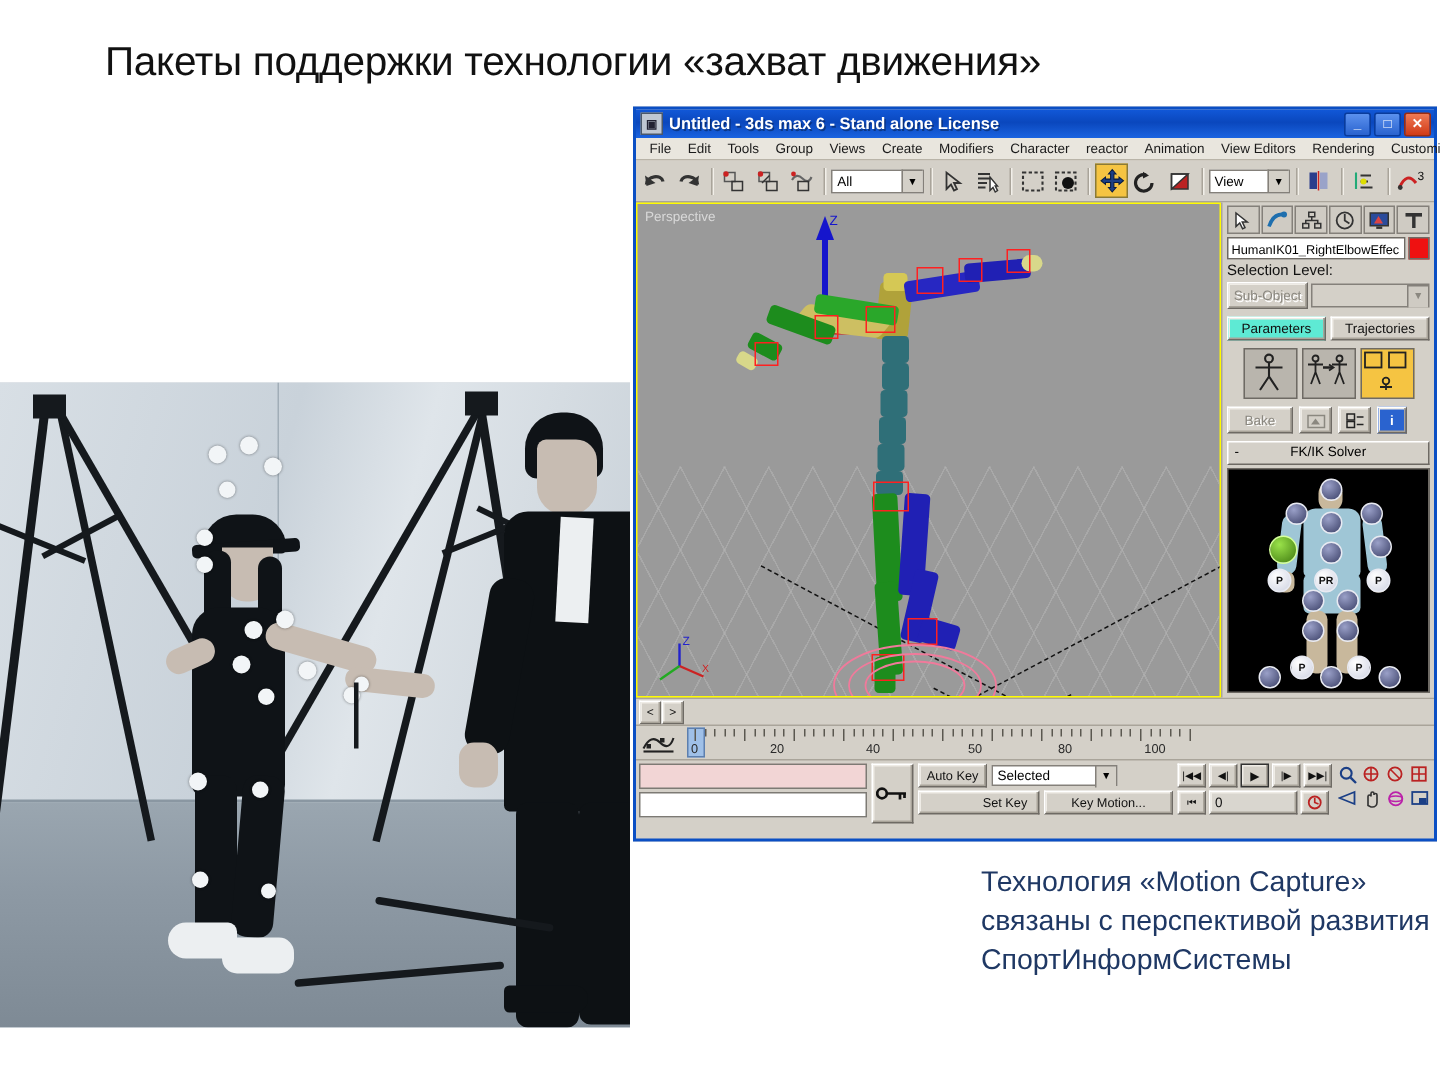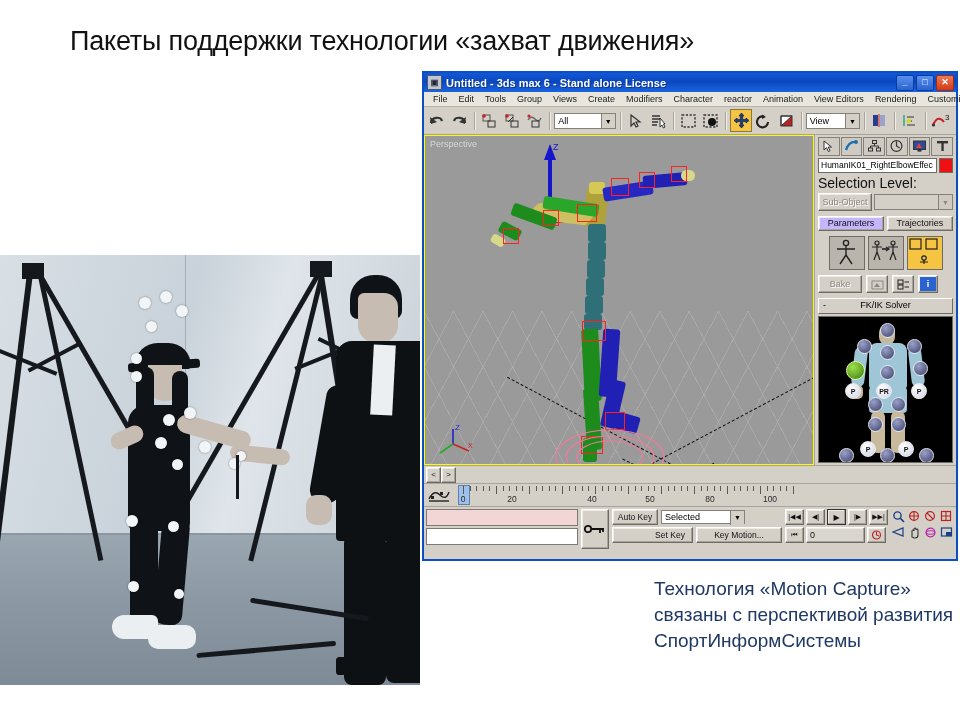--- a/index.html
+++ b/index.html
@@ -98,27 +98,27 @@
   .redbox{position:absolute;border:1px solid #ff2020;}
 
   .cmdpanel{width:142px;background:#d4d0c8;border-left:1px solid #a9a49a;box-sizing:border-box;
     padding:2px 3px;display:flex;flex-direction:column;gap:2px;overflow:hidden;}
   .cp-tabs{display:flex;gap:1px;height:19px;}
   .cp-tab{flex:1 1 auto;border:1px solid #84807a;background:#cfcbc3;display:flex;align-items:center;justify-content:center;}
   .cp-name{display:flex;height:15px;gap:2px;}
   .cp-name input{flex:1 1 auto;font-size:8.5px;border:1px solid #6e6a64;background:#fff;padding:0 2px;
     font-family:"Liberation Sans", sans-serif;box-sizing:border-box;width:100%;}
   .cp-swatch{width:16px;height:15px;background:#ef1111;border:1px solid #6e6a64;box-sizing:border-box;}
-  .cp-lbl{font-size:14px;color:#111;}
+  .cp-lbl{font-size:10px;color:#111;}
   .cp-row{display:flex;gap:2px;align-items:center;}
   .btn3d{background:#d4d0c8;border:1px solid #fff;border-right-color:#6e6a64;border-bottom-color:#6e6a64;
     box-shadow:inset -1px -1px 0 #a9a49a, inset 1px 1px 0 #efece6;
     font-size:9px;color:#111;display:flex;align-items:center;justify-content:center;}
   .btn3d.dis{color:#8b8880;text-shadow:1px 1px 0 #fff;}
-  .btn3d.yel{background:#c4b5fd;}
+  .btn3d.yel{background:#5eead4;}
   .tabs2{display:flex;gap:3px;height:16px;}
   .tabs2 .btn3d{flex:1 1 auto;}
   .icon3{display:flex;gap:3px;justify-content:center;padding:3px 0;}
   .icon3 .ic{width:34px;height:32px;border:1px solid #6e6a64;background:#b9b5ad;}
   .icon3 .ic.on{background:#f5c442;}
   .rollhdr{background:#d4d0c8;border:1px solid #fff;border-right-color:#6e6a64;border-bottom-color:#6e6a64;
     font-size:9px;text-align:center;height:14px;line-height:13px;position:relative;}
   .rollhdr .mi{position:absolute;left:4px;top:0;}
   .ikbox{background:#000;height:148px;border:1px solid #6e6a64;position:relative;overflow:hidden;}
   .joint{position:absolute;width:13px;height:13px;border-radius:50%;
@@ -608,22 +608,22 @@
       <svg width="22" height="14" viewBox="0 0 22 14">
           <path d="M1 11 Q6 1 12 7 T21 4" stroke="#222" stroke-width="1.4" fill="none"></path>
           <path d="M1 13 H21" stroke="#222" stroke-width="1.4"></path>
           <rect x="3" y="8" width="3" height="3" fill="#222"></rect>
           <rect x="12" y="4" width="3" height="3" fill="#222"></rect>
         </svg>
     </div>
     <div class="ruler">
       <div class="playhead" style="left:0px;"></div>
       <div class="tlabel" style="left:5px;">0</div>
-      <div class="tlabel" style="left:54px;">20</div>
-      <div class="tlabel" style="left:134px;text-align:center;">40</div>
+      <div class="tlabel" style="left:60px;">20</div>
+      <div class="tlabel" style="left:124px;text-align:center;">40</div>
       <div class="tlabel" style="left:192px;">50</div>
       <div class="tlabel" style="left:252px;">80</div>
       <div class="tlabel" style="left:312px;">100</div>
       <div id="ticks">
           <div class="tick" style="left: 5px; height: 8px;"></div>
           <div class="tick" style="left: 11.6px; height: 5px;"></div>
           <div class="tick" style="left: 18.2px; height: 5px;"></div>
           <div class="tick" style="left: 24.8px; height: 5px;"></div>
           <div class="tick" style="left: 31.4px; height: 5px;"></div>
           <div class="tick" style="left: 38px; height: 8px;"></div>

